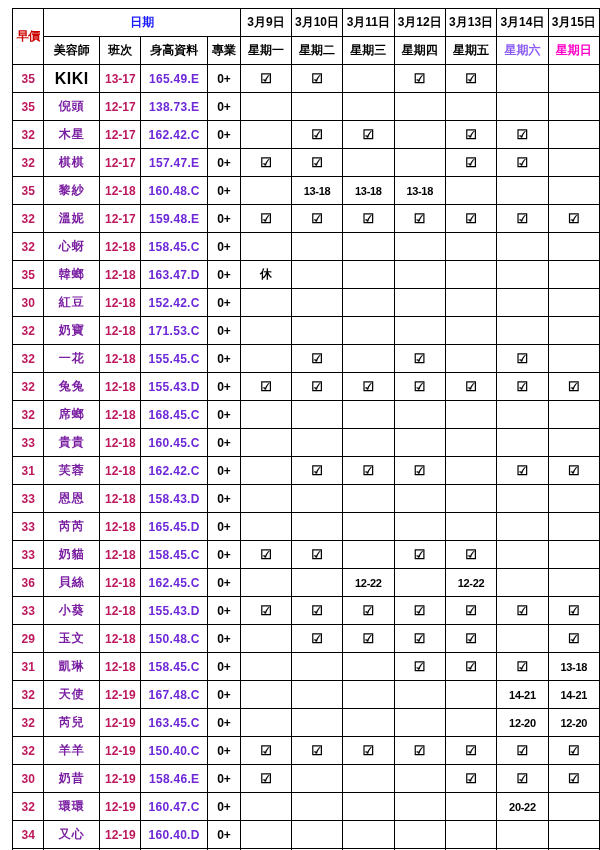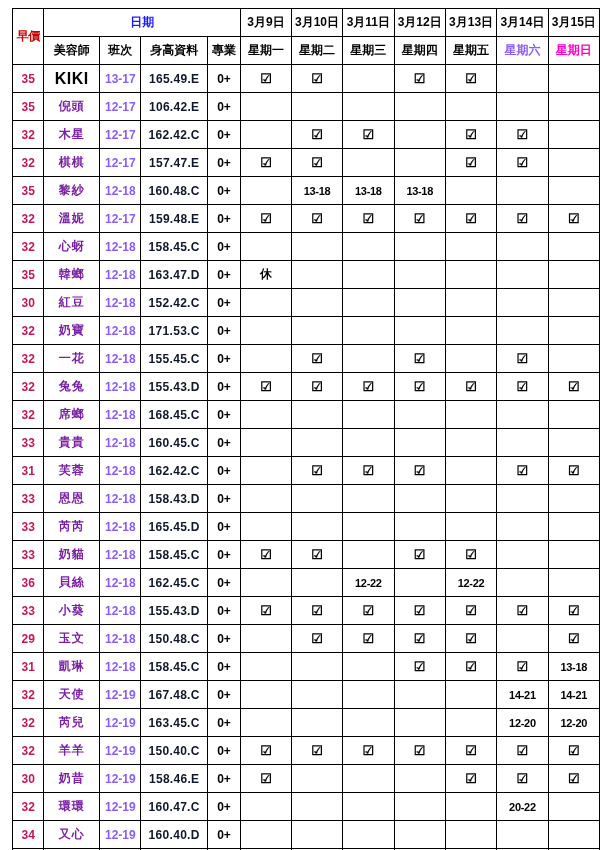--- a/index.html
+++ b/index.html
@@ -64,22 +64,22 @@
   }
   .hdr-weekday.sat { color: #8b5cf6; }
   .hdr-weekday.sun { color: #ff00c8; margin-left: 19px; }
   .hdr-daycol {
     color: #000;
     font-size: 11px;
   }
   .cell-price { color: #be185d; font-size: 12.5px; }
   .cell-name  { color: #7a1fa2; font-size: 12.5px; letter-spacing: 1px; }
   .cell-name.latin { color: #000; letter-spacing: 0.5px; font-size: 16px; }
-  .cell-shift { color: #8b5cf6; font-size: 12px; }
-  .cell-body  { color: #0f172a; font-size: 12px; letter-spacing: 0.3px; }
+  .cell-shift { color: #be185d; font-size: 12px; }
+  .cell-body  { color: #6d28d9; font-size: 12px; letter-spacing: 0.3px; }
   .cell-pro   { color: #000; font-size: 11.5px; }
   .cell-day   { color: #000; font-size: 11.5px; }
   .mark { font-size: 13px; line-height: 1; }
   .note { font-size: 11px; letter-spacing: -0.3px; }
   .rest { font-size: 12px; }
 </style>
 </head>
 <body>
 
 <div class="sheet">
@@ -136,21 +136,21 @@
           <td class="cell-day"><span class="note"></span></td>
           <td class="cell-day"><span class="mark">☑</span></td>
           <td class="cell-day"><span class="mark">☑</span></td>
           <td class="cell-day"><span class="note"></span></td>
           <td class="cell-day"><span class="note"></span></td>
         </tr>
         <tr>
           <td class="cell-price">35</td>
           <td class="cell-name">倪頭</td>
           <td class="cell-shift">12-17</td>
-          <td class="cell-body">106.42.E</td>
+          <td class="cell-body">138.73.E</td>
           <td class="cell-pro">0+</td>
           <td class="cell-day"><span class="note"></span></td>
           <td class="cell-day"><span class="note"></span></td>
           <td class="cell-day"><span class="note"></span></td>
           <td class="cell-day"><span class="note"></span></td>
           <td class="cell-day"><span class="note"></span></td>
           <td class="cell-day"><span class="note"></span></td>
           <td class="cell-day"><span class="note"></span></td>
         </tr>
         <tr>

